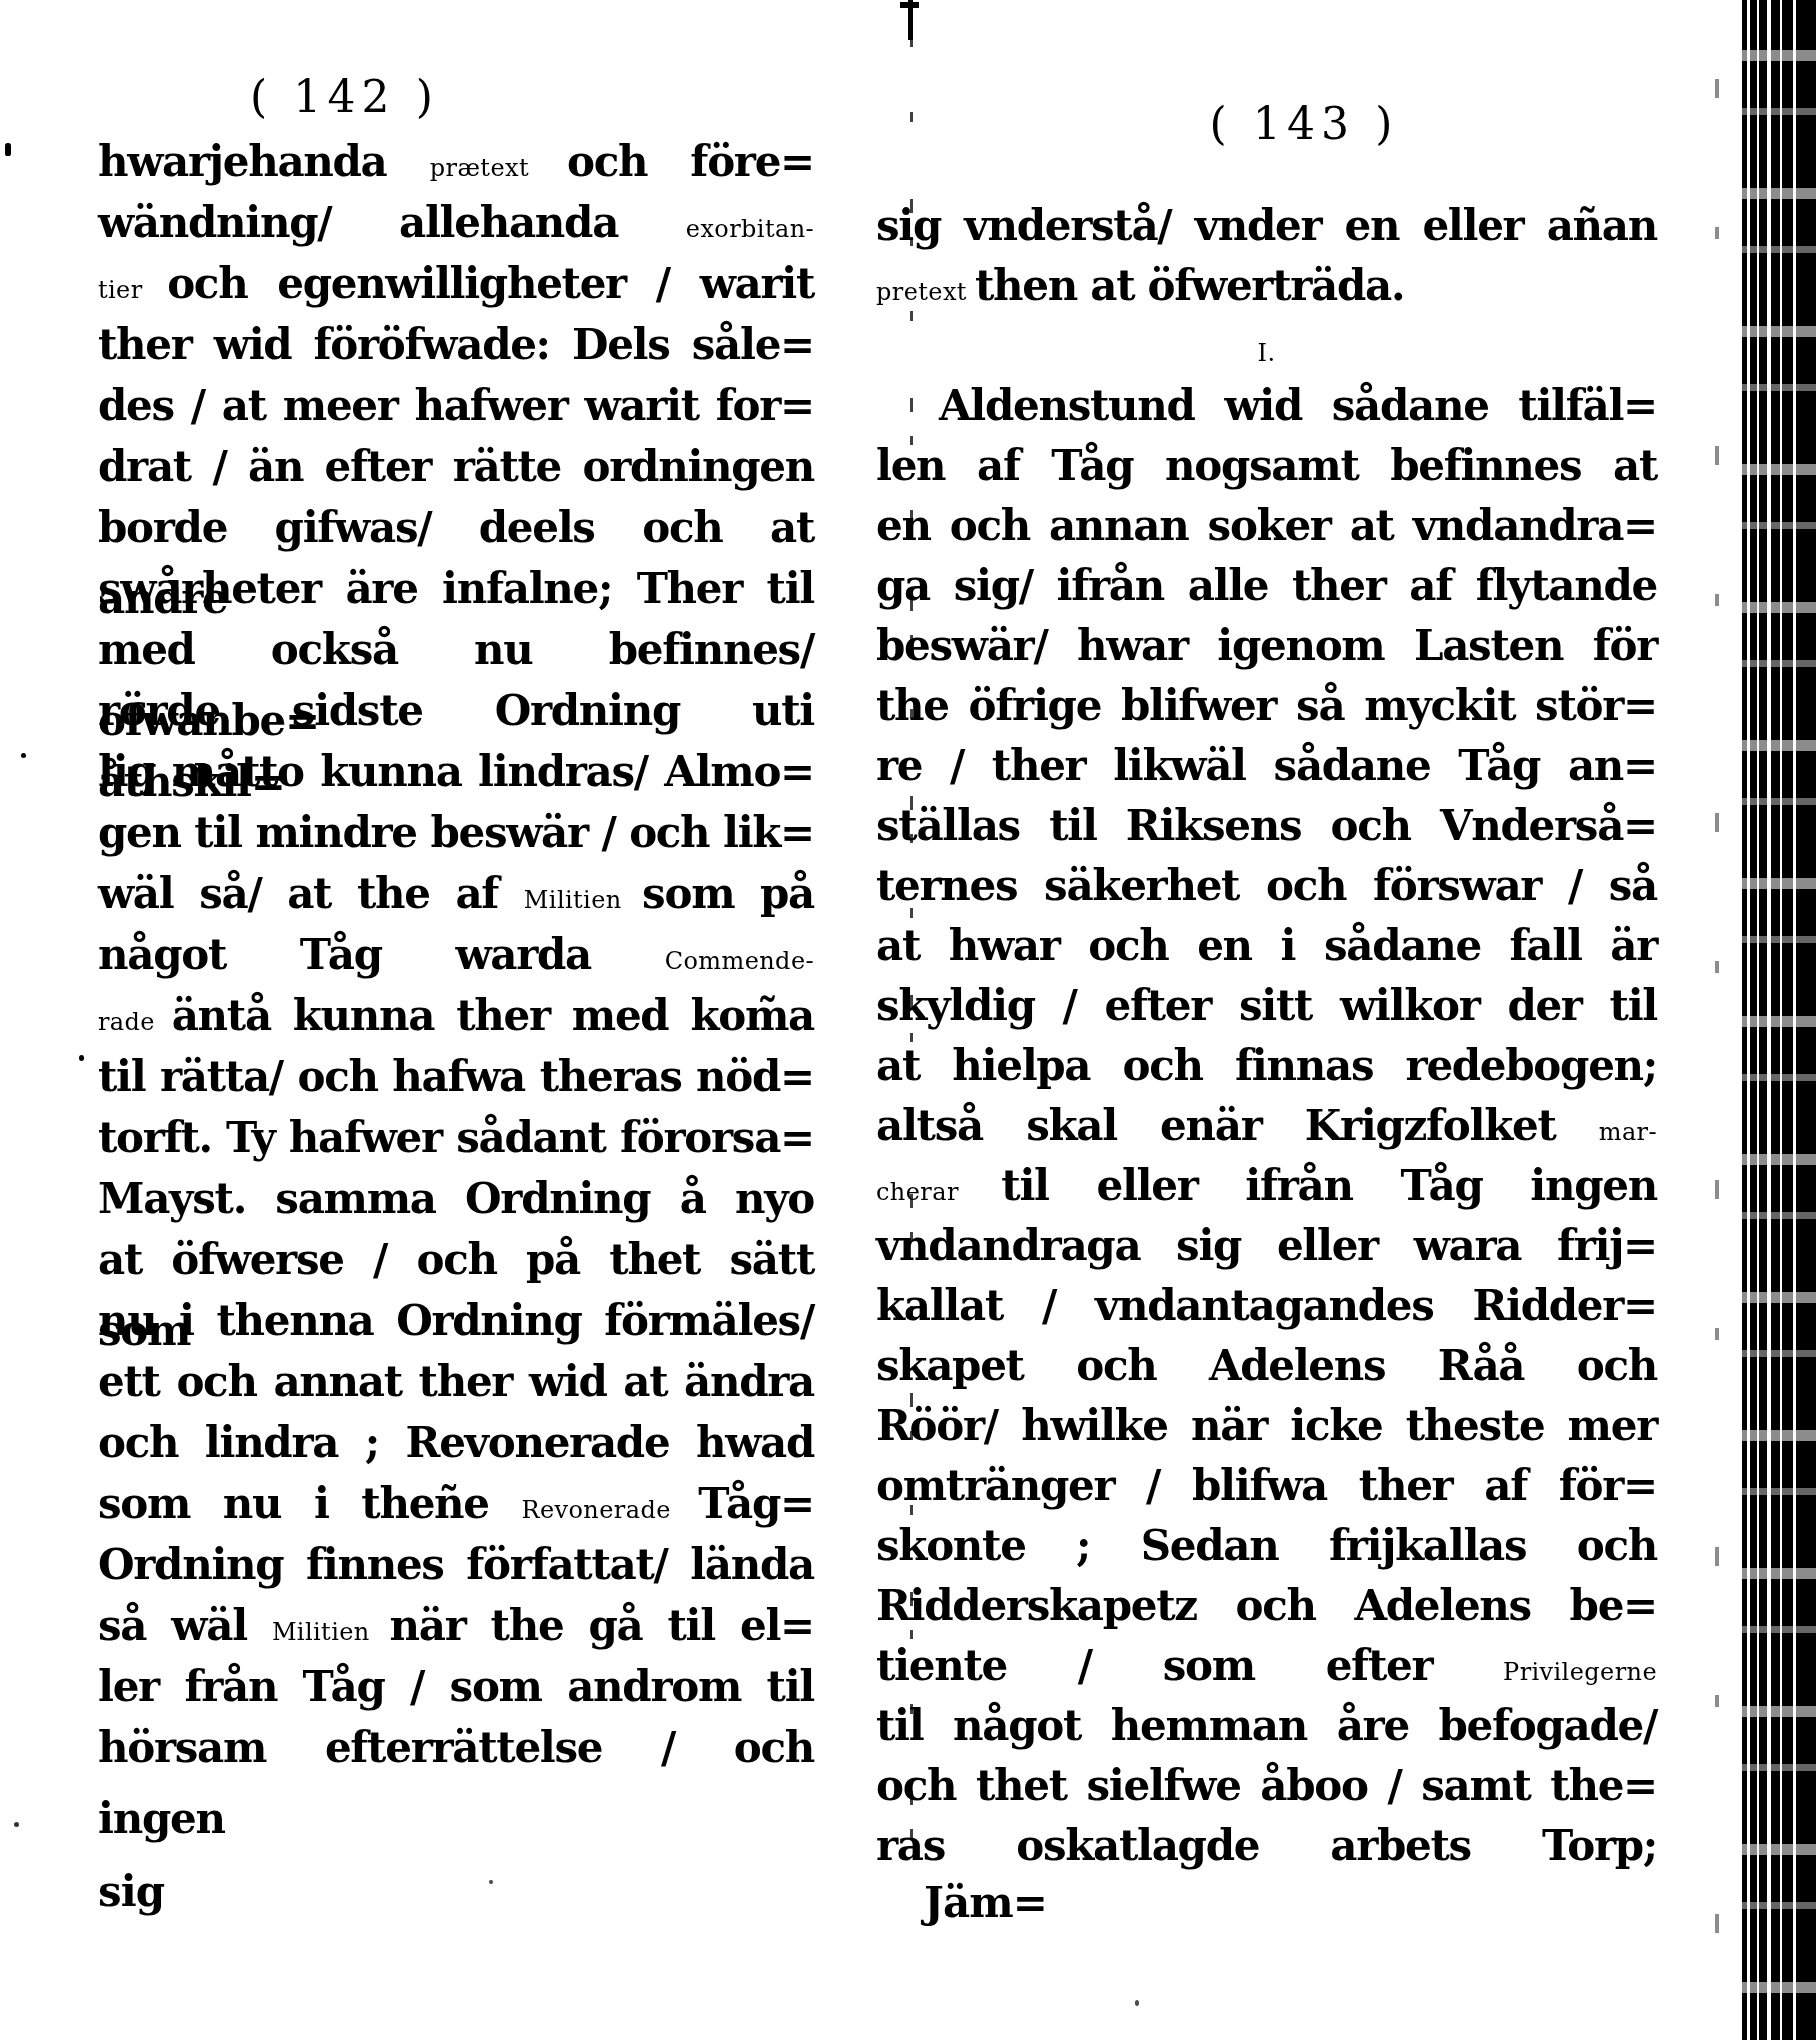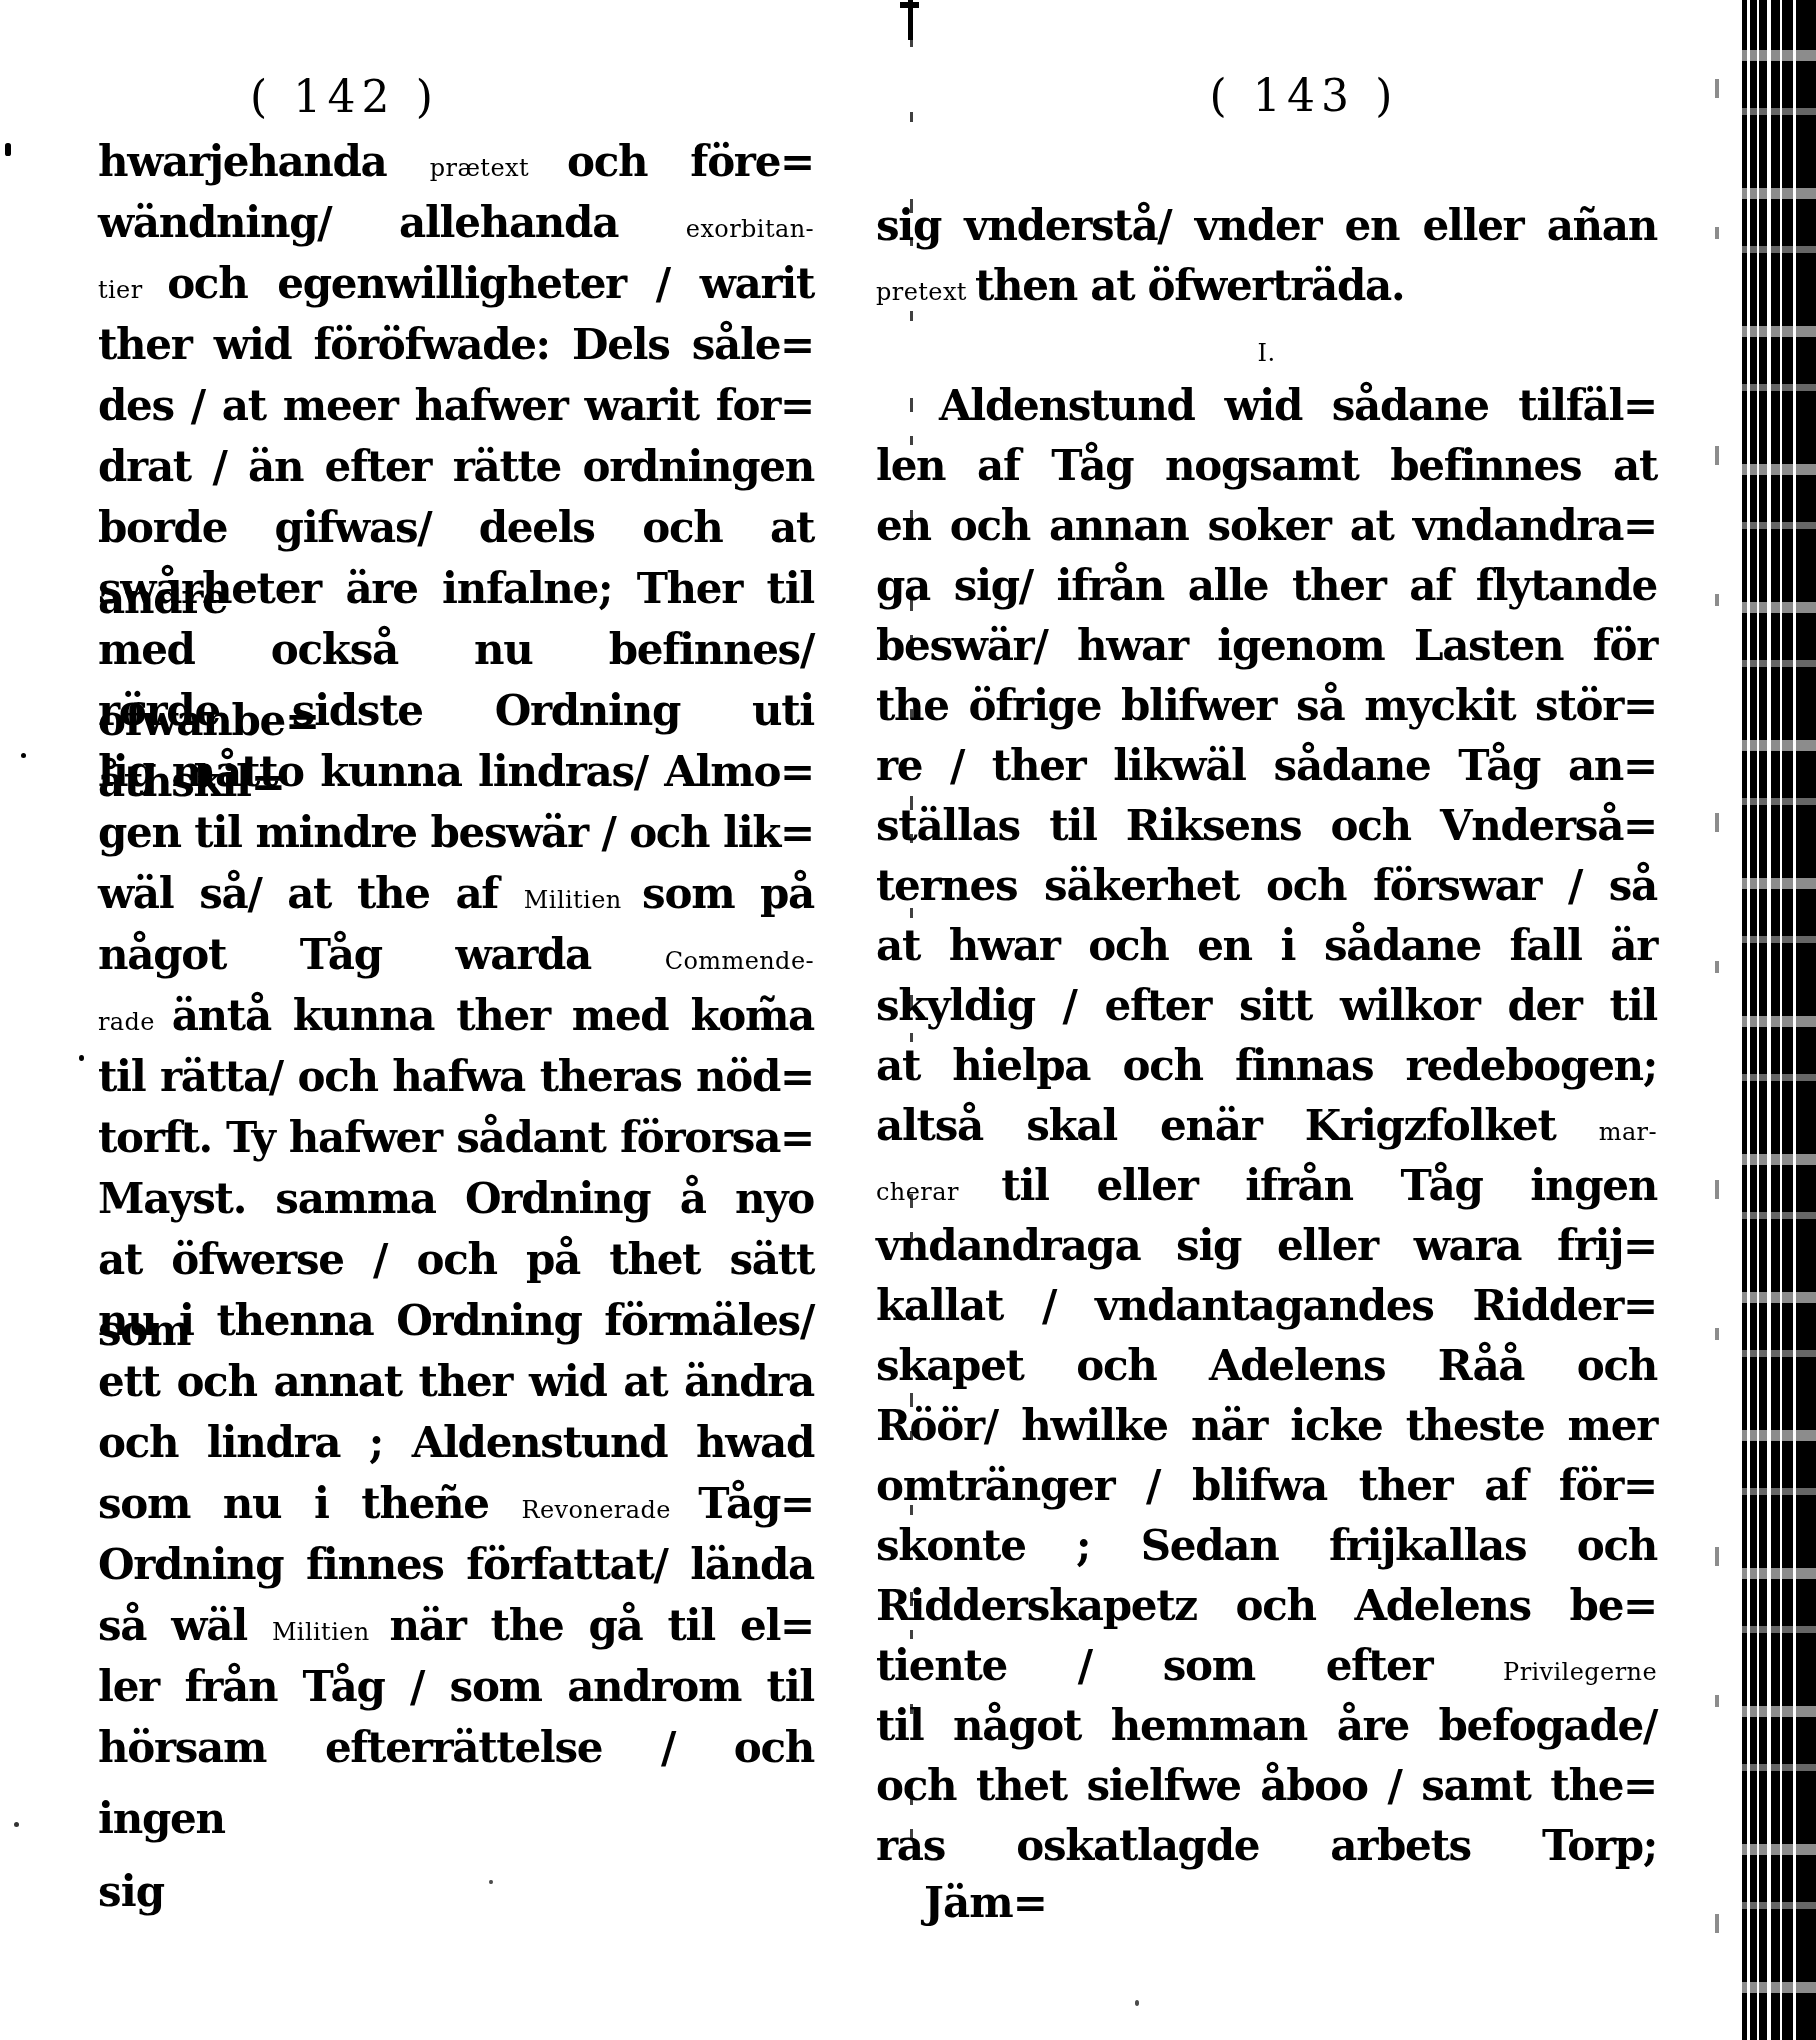--- a/index.html
+++ b/index.html
@@ -25,21 +25,21 @@
   }
   .line.indent{text-indent:63px;}
   .bl{font-weight:700;font-size:42px;letter-spacing:-1.3px;}
   .rm{font-weight:400;font-size:24px;letter-spacing:0.4px;margin-top:36px;}
   
   .pagenum{
     position:absolute;text-align:center;
     font-weight:400;font-size:44px;letter-spacing:6.1px;
   }
   #header-left{left:91px;top:52px;width:507px;margin-top:19px;}
-  #header-right{left:924px;top:70px;width:760px;}
+  #header-right{left:924px;top:98px;width:760px;}
   
   .catchword{
     position:absolute;text-align:left;
     font-weight:700;font-size:42px;letter-spacing:-0.9px;
   }
   #catchword-left{left:98px;top:1867px;width:718px;}
   #catchword-right{left:924px;top:1878px;width:730px;}
   
   .divider{
     position:absolute;left:910px;top:0;width:2.6px;height:1878px;
@@ -103,21 +103,21 @@
     <div class="line"><span class="bl">gen til mindre beswär / och lik=</span></div>
     <div class="line"><span class="bl">wäl så/ at the af </span><span class="rm">Militien </span><span class="bl">som på</span></div>
     <div class="line"><span class="bl">något Tåg warda </span><span class="rm">Commende-</span></div>
     <div class="line"><span class="rm">rade </span><span class="bl">äntå kunna ther med kom̃a</span></div>
     <div class="line"><span class="bl">til rätta/ och hafwa theras nöd=</span></div>
     <div class="line"><span class="bl">torft. Ty hafwer sådant förorsa=</span></div>
     <div class="line"><span class="bl">Mayst. samma Ordning å nyo</span></div>
     <div class="line"><span class="bl">at öfwerse / och på thet sätt som</span></div>
     <div class="line"><span class="bl">nu i thenna Ordning förmäles/</span></div>
     <div class="line"><span class="bl">ett och annat ther wid at ändra</span></div>
-    <div class="line"><span class="bl">och lindra ; Aldenstund hwad</span></div>
+    <div class="line"><span class="bl">och lindra ; Revonerade hwad</span></div>
     <div class="line"><span class="bl">som nu i theñe </span><span class="rm">Revonerade </span><span class="bl">Tåg=</span></div>
     <div class="line"><span class="bl">Ordning finnes författat/ lända</span></div>
     <div class="line"><span class="bl">så wäl </span><span class="rm">Militien </span><span class="bl">när the gå til el=</span></div>
     <div class="line"><span class="bl">ler från Tåg / som androm til</span></div>
     <div class="line"><span class="bl">hörsam efterrättelse / och ingen</span></div>
   </div>
 <div id="right-lines" class="lines">
     <div class="line"><span class="bl">sig vnderstå/ vnder en eller añan</span></div>
     <div class="line nojust"><span class="rm">pretext </span><span class="bl">then at öfwerträda.</span></div>
     <div class="line section"><span class="rm">I.</span></div>

